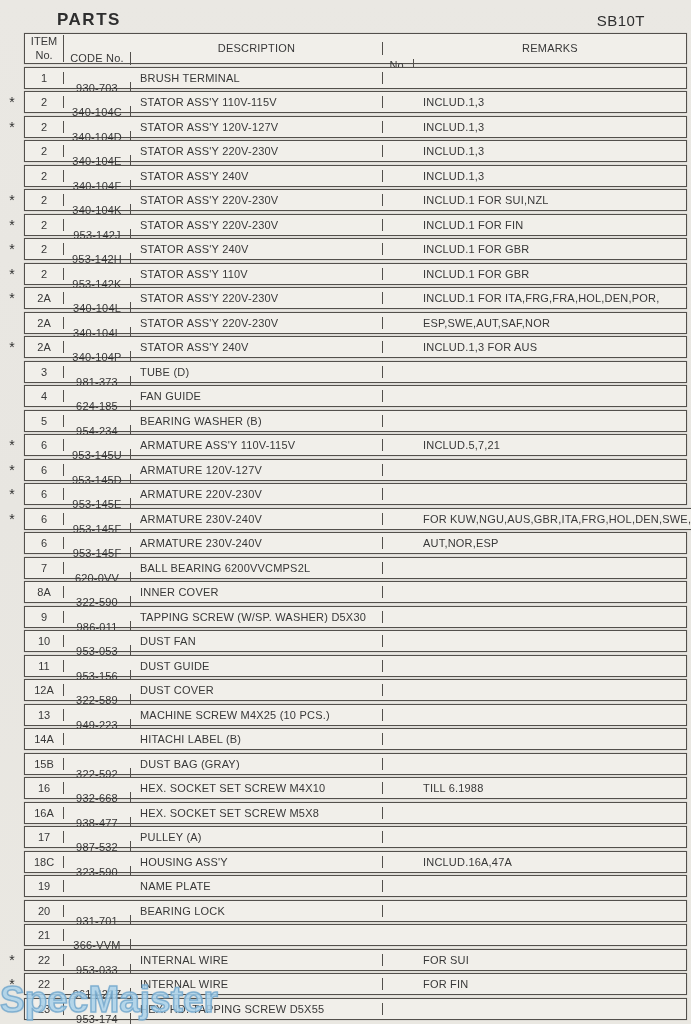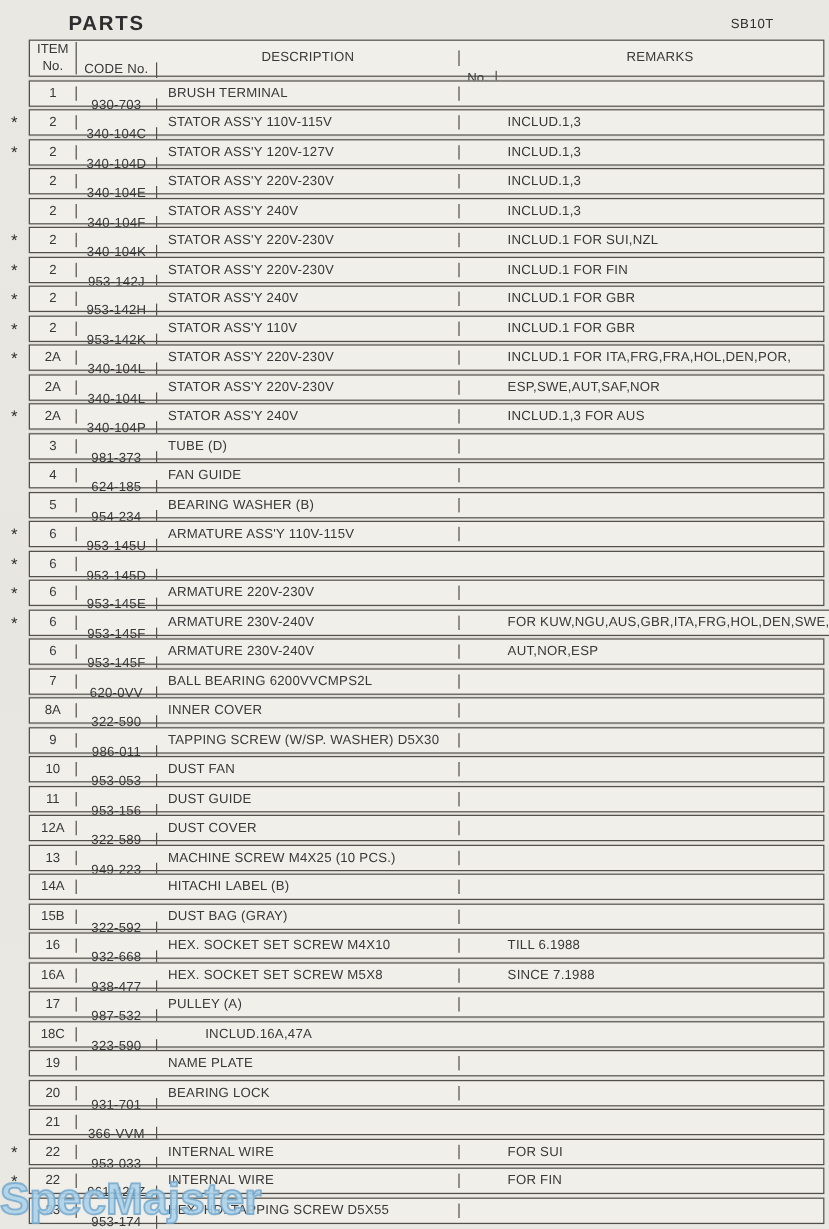--- a/index.html
+++ b/index.html
@@ -23,21 +23,21 @@
     height: 26px;
     border-radius: 15px;
   }
   .page-title {
     font-size: 17px;
     font-weight: bold;
     letter-spacing: 1.5px;
     color: #2e2e2e;
   }
   .model-code {
-    font-size: 11px;
+    font-size: 15px;
     letter-spacing: 0.5px;
     color: #2e2e2e;
   }
   .table { position: absolute; top: 33px; left: 0; right: 0; }
   .trow { display: flex; margin-bottom: 2.5px; }
   .gutter {
     width: 24px;
     display: flex;
     align-items: center;
     justify-content: center;
@@ -317,30 +317,32 @@
 
   <div class="trow">
     <div class="gutter">
       <span class="star">*</span>
     </div>
     <div class="box">
       <div class="cell c-item">6</div>
       <div class="cell c-code">953-145U</div>
       <div class="cell c-desc">ARMATURE ASS'Y 110V-115V</div>
       <div class="cell c-used">1</div>
+      <div class="cell c-remarks">INCLUD.5,7,21</div>
     </div>
   </div>
 
   <div class="trow">
     <div class="gutter">
       <span class="star">*</span>
     </div>
     <div class="box">
       <div class="cell c-item">6</div>
       <div class="cell c-code">953-145D</div>
+      <div class="cell c-desc">ARMATURE 120V-127V</div>
       <div class="cell c-used">1</div>
       <div class="cell c-remarks"></div>
     </div>
   </div>
 
   <div class="trow">
     <div class="gutter">
       <span class="star">*</span>
     </div>
     <div class="box">
@@ -510,21 +512,20 @@
 
   <div class="trow">
     <div class="gutter">
       <span class="star"></span>
     </div>
     <div class="box">
       <div class="cell c-item">16A</div>
       <div class="cell c-code">938-477</div>
       <div class="cell c-desc">HEX. SOCKET SET SCREW M5X8</div>
       <div class="cell c-used">2</div>
-      <div class="cell c-remarks">SINCE 7.1988</div>
     </div>
   </div>
 
   <div class="trow">
     <div class="gutter">
       <span class="star"></span>
     </div>
     <div class="box">
       <div class="cell c-item">17</div>
       <div class="cell c-code">987-532</div>
@@ -534,20 +535,21 @@
     </div>
   </div>
 
   <div class="trow">
     <div class="gutter">
       <span class="star"></span>
     </div>
     <div class="box">
       <div class="cell c-item">18C</div>
       <div class="cell c-code">323-590</div>
+      <div class="cell c-desc">HOUSING ASS'Y</div>
       <div class="cell c-used">1</div>
       <div class="cell c-remarks">INCLUD.16A,47A</div>
     </div>
   </div>
 
   <div class="trow">
     <div class="gutter">
       <span class="star"></span>
     </div>
     <div class="box">

